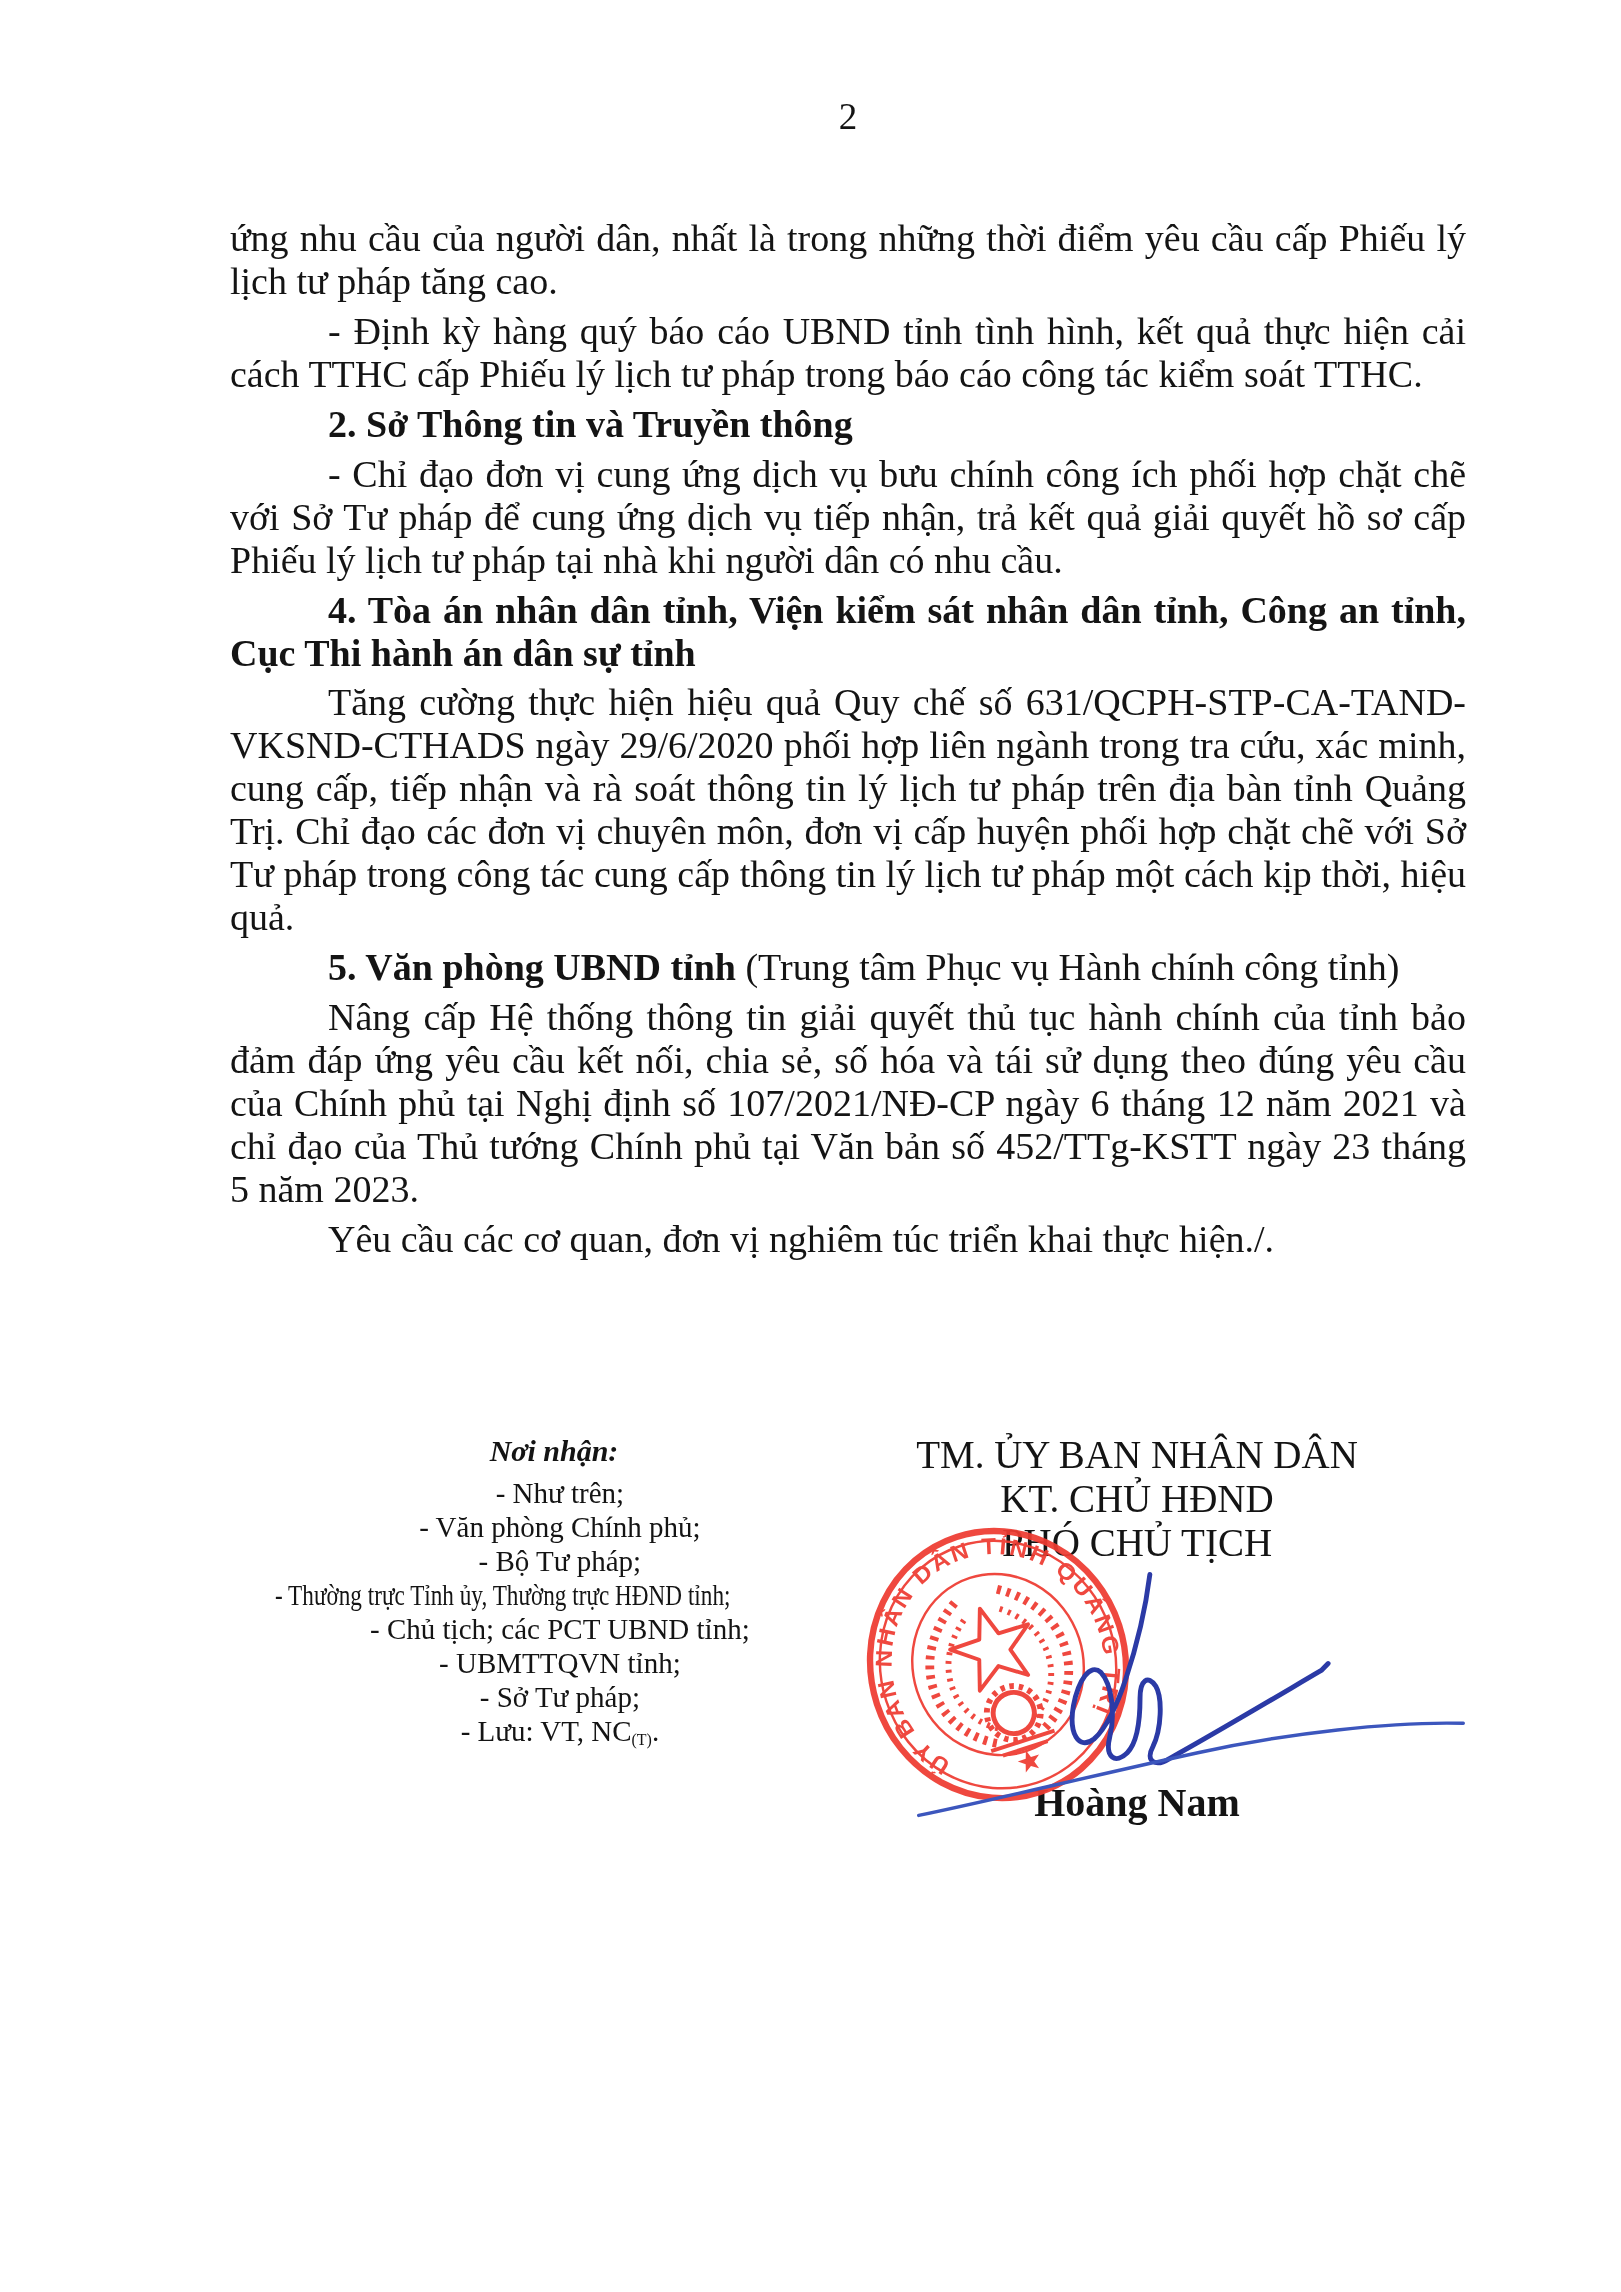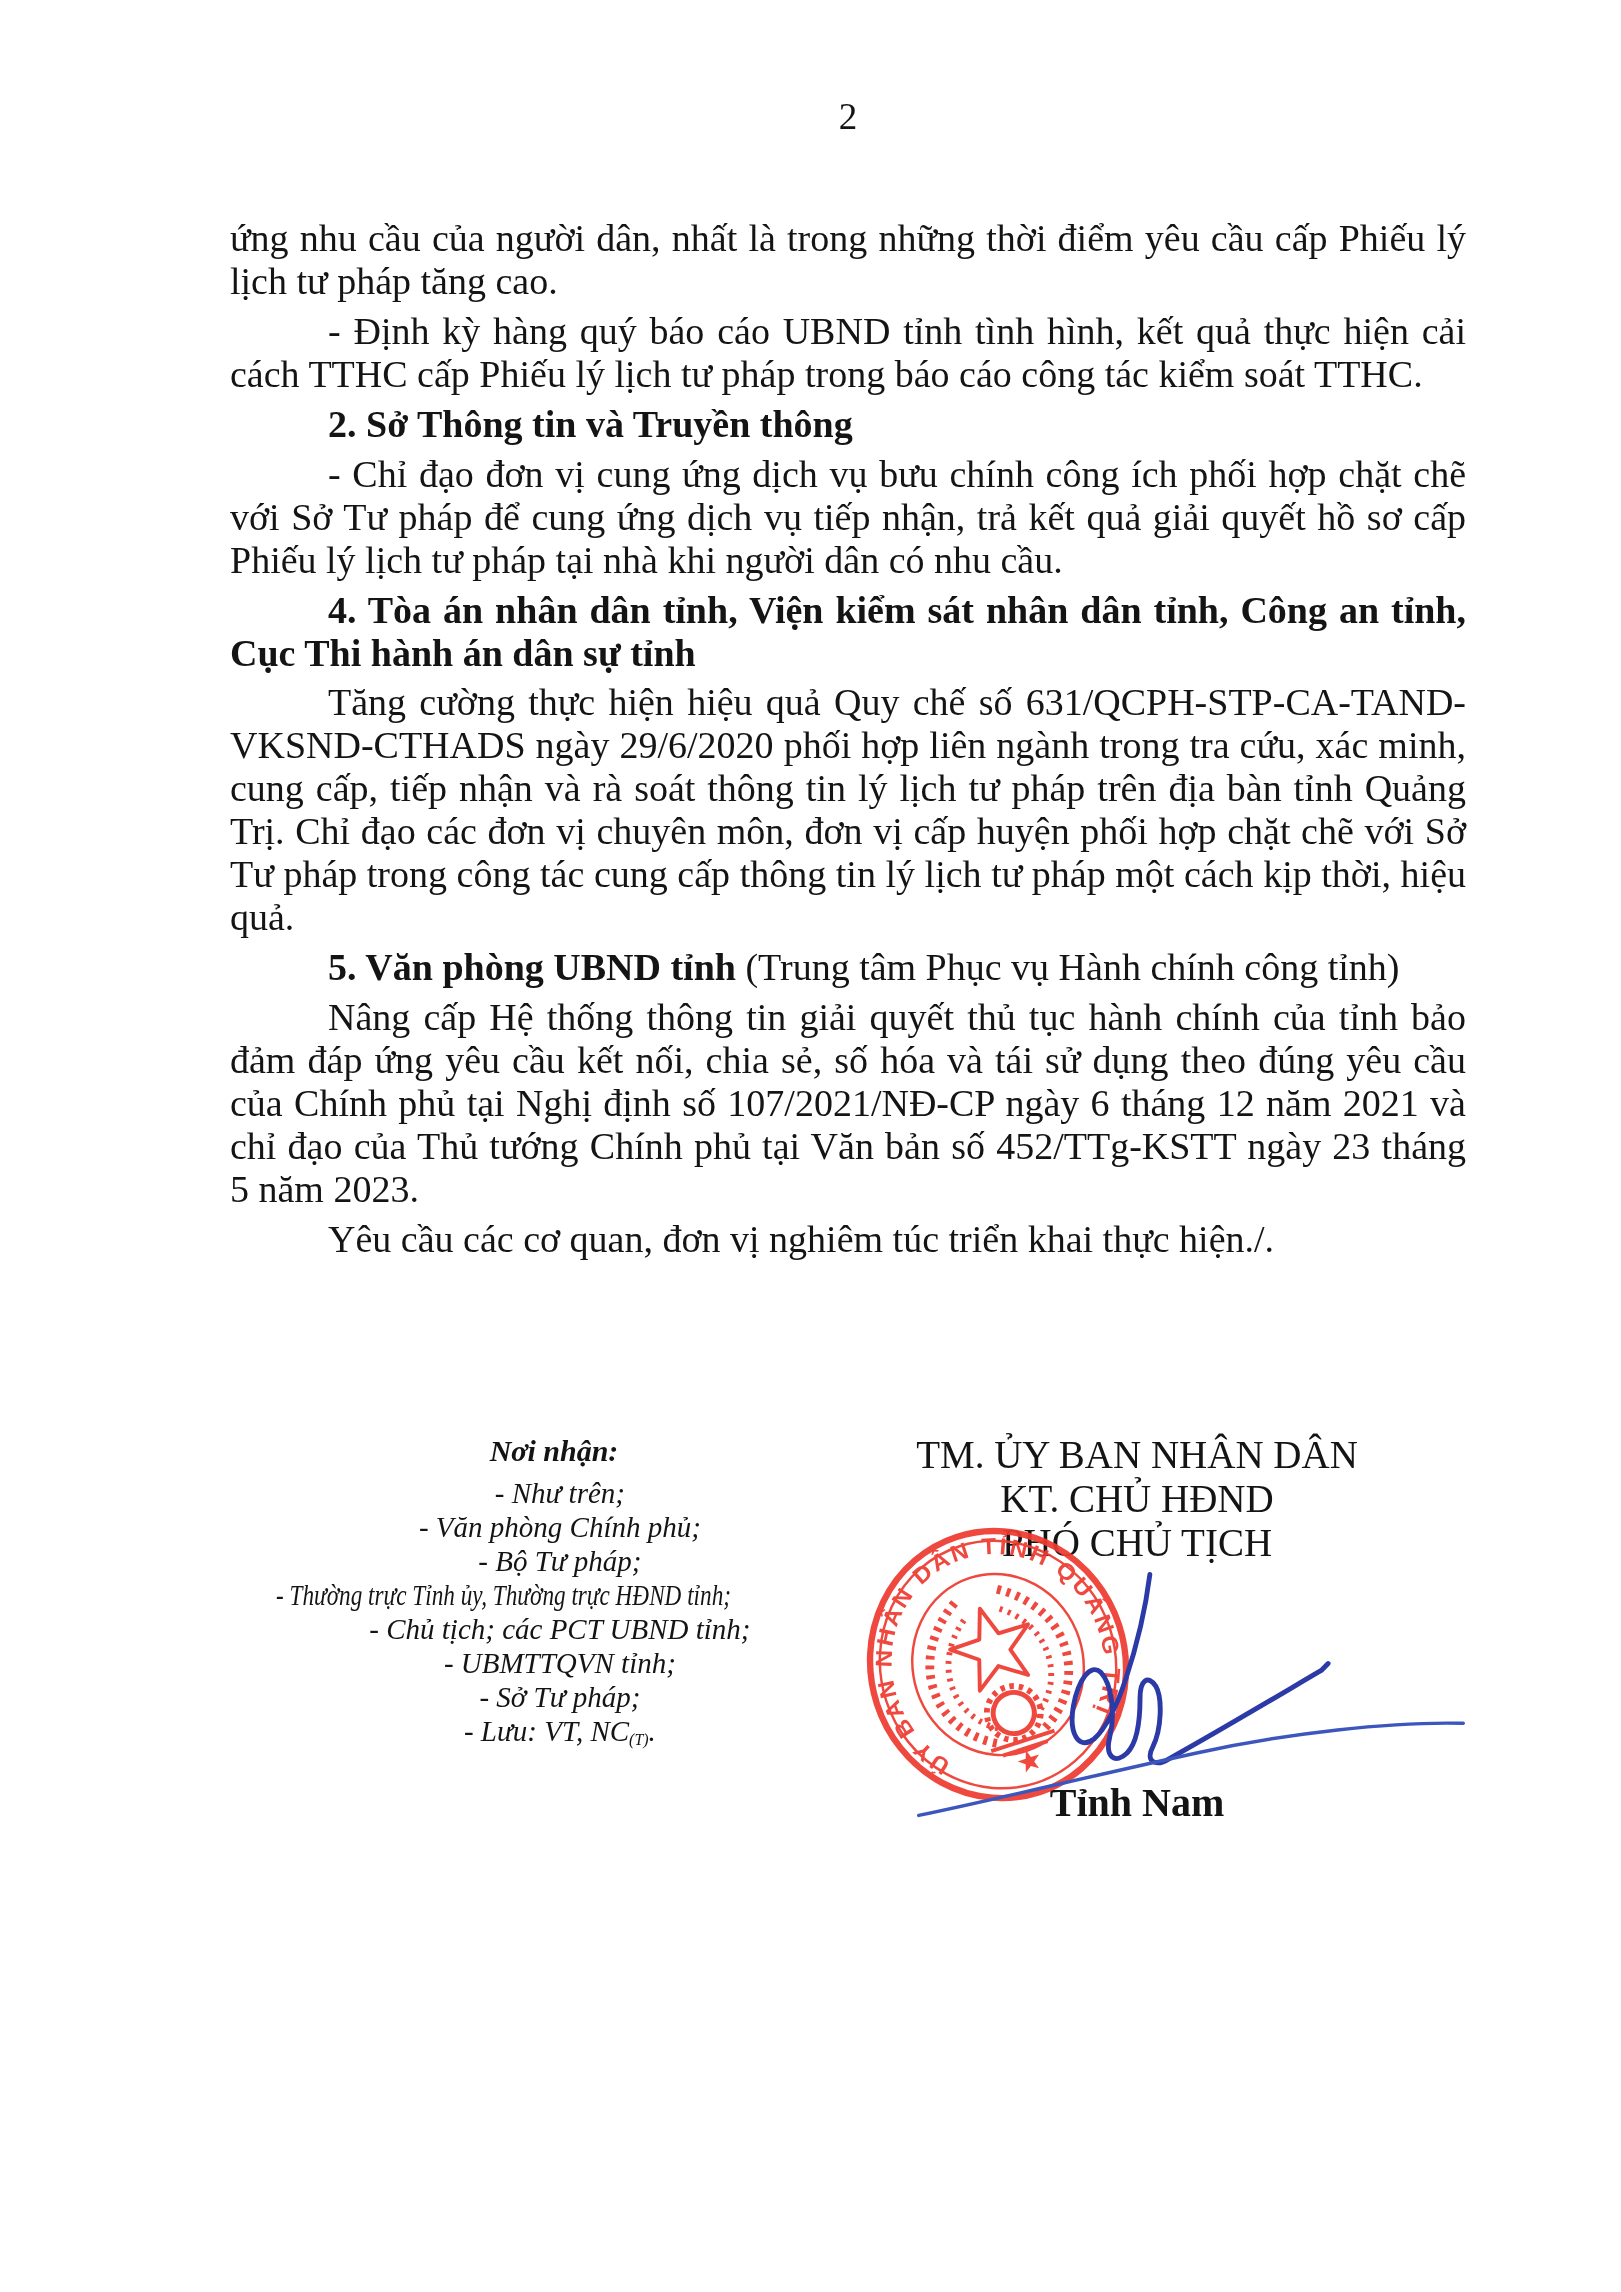--- a/index.html
+++ b/index.html
@@ -26,21 +26,21 @@
   .para{margin:0 0 6.9px 0;text-indent:98px;}
   .para.no-indent{text-indent:0;}
   .para b{font-weight:bold;}
   .recipients{
     position:absolute;left:250px;top:1433px;width:608px;text-align:center;
   }
   .recipients-title{
     font-size:30px;font-weight:bold;font-style:italic;line-height:35px;margin:0 0 7.8px 0;
   }
   .recipient-list{list-style:none;margin:0;padding:0 0 0 11.8px;font-size:29px;line-height:34px;}
-  .recipient-list li{white-space:nowrap;font-style:italic;}
+  .recipient-list li{white-space:nowrap;}
   .condensed{display:inline-block;transform:scaleX(0.8);transform-origin:0 50%;white-space:nowrap;}
   .sub{font-size:0.55em;vertical-align:-0.25em;}
   .sign-block{
     position:absolute;left:882px;top:1433px;width:510px;
     text-align:center;font-size:39px;font-weight:normal;line-height:44px;
   }
   .sign-block div{margin:0;}
   .signer{
     position:absolute;left:882px;top:1780px;width:510px;
     text-align:center;font-size:40px;font-weight:bold;line-height:45px;
@@ -82,21 +82,21 @@
       <li><span>- Lưu: VT, NC</span><span class="sub">(T)</span><span>.</span></li>
     </ul>
   </div>
 
   <div class="sign-block">
     <div>TM. ỦY BAN NHÂN DÂN</div>
     <div>KT. CHỦ HĐND</div>
     <div>PHÓ CHỦ TỊCH</div>
   </div>
 
-  <div class="signer">Tỉnh Nam</div>
+  <div class="signer">Hoàng Nam</div>
 
   <svg class="overlay" viewBox="0 0 680 390" aria-hidden="true">
     <defs>
       <path id="ringArc" d="M -76 80 A 108 113 0 1 1 76 80" fill="none"></path>
     </defs>
 
     <g transform="translate(168,168) rotate(-18)" opacity="0.93" fill="none" stroke="#ee3b31">
       <ellipse rx="130" ry="137" stroke-width="6.5"></ellipse>
       <ellipse rx="120" ry="127" stroke-width="2.5"></ellipse>
       <ellipse rx="87" ry="93" stroke-width="2.5"></ellipse>

